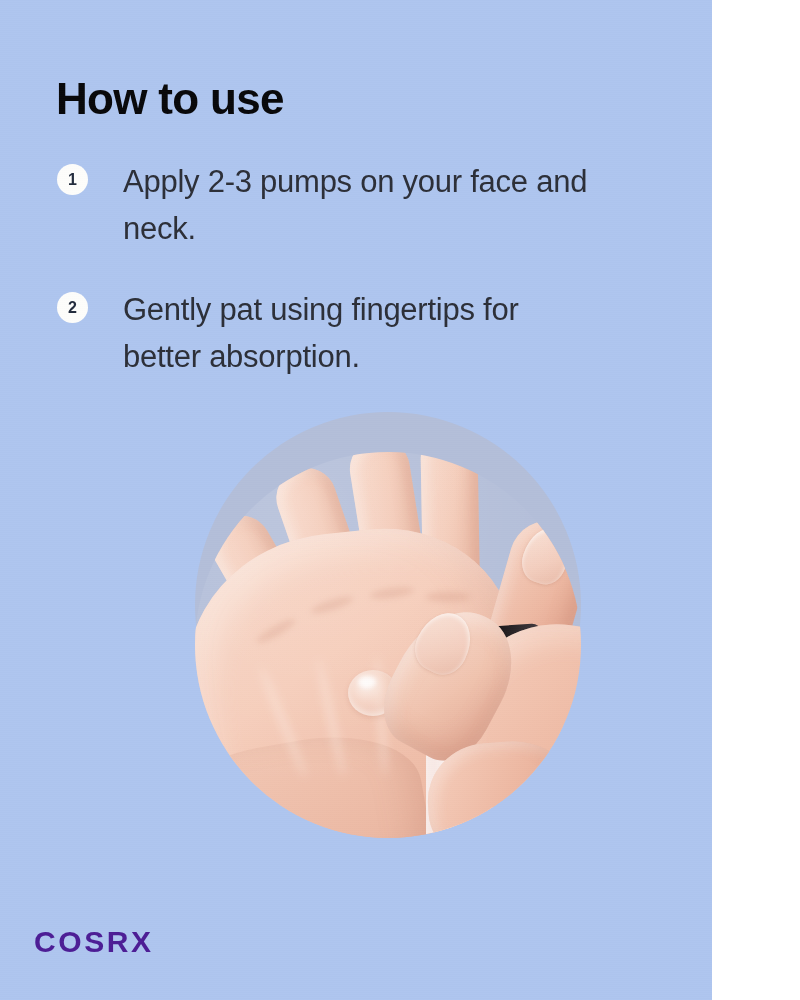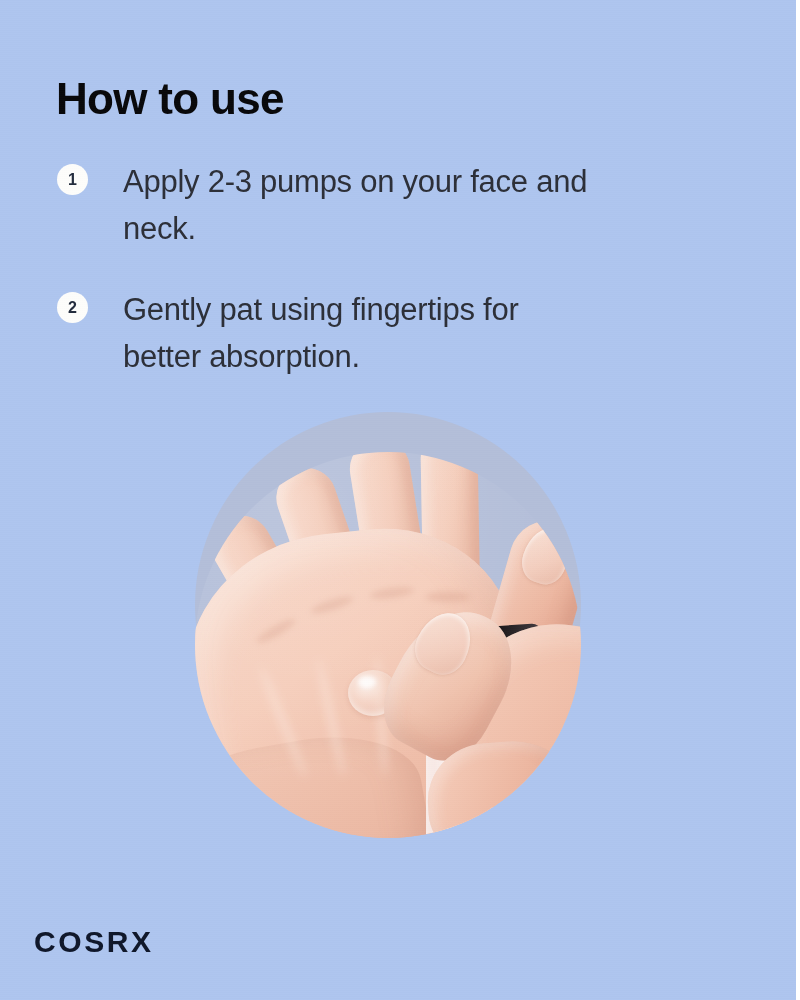--- a/index.html
+++ b/index.html
@@ -9,21 +9,21 @@
   }
   body {
     width: 800px;
     height: 1000px;
     overflow: hidden;
     font-family: "Liberation Sans", "DejaVu Sans", sans-serif;
   }
 
   #page {
     position: relative;
-    width: 796px;
+    width: 712px;
     height: 1000px;
     background: #aec5ef;
     overflow: hidden;
   }
 
   
   #page::after {
     content: "";
     position: absolute;
     inset: 0;
@@ -375,21 +375,21 @@
   }
 
   
   #brand {
     position: absolute;
     left: 34px;
     top: 925px;
     font-size: 30px;
     font-weight: 700;
     letter-spacing: 2.6px;
-    color: #0f172a;
+    color: #4c1d95;
     z-index: 20;
   }
 </style>
 </head>
 <body>
 
 <div id="page" style="background: rgb(174, 197, 239);">
 
   <h1 id="heading">How to use</h1>
 

